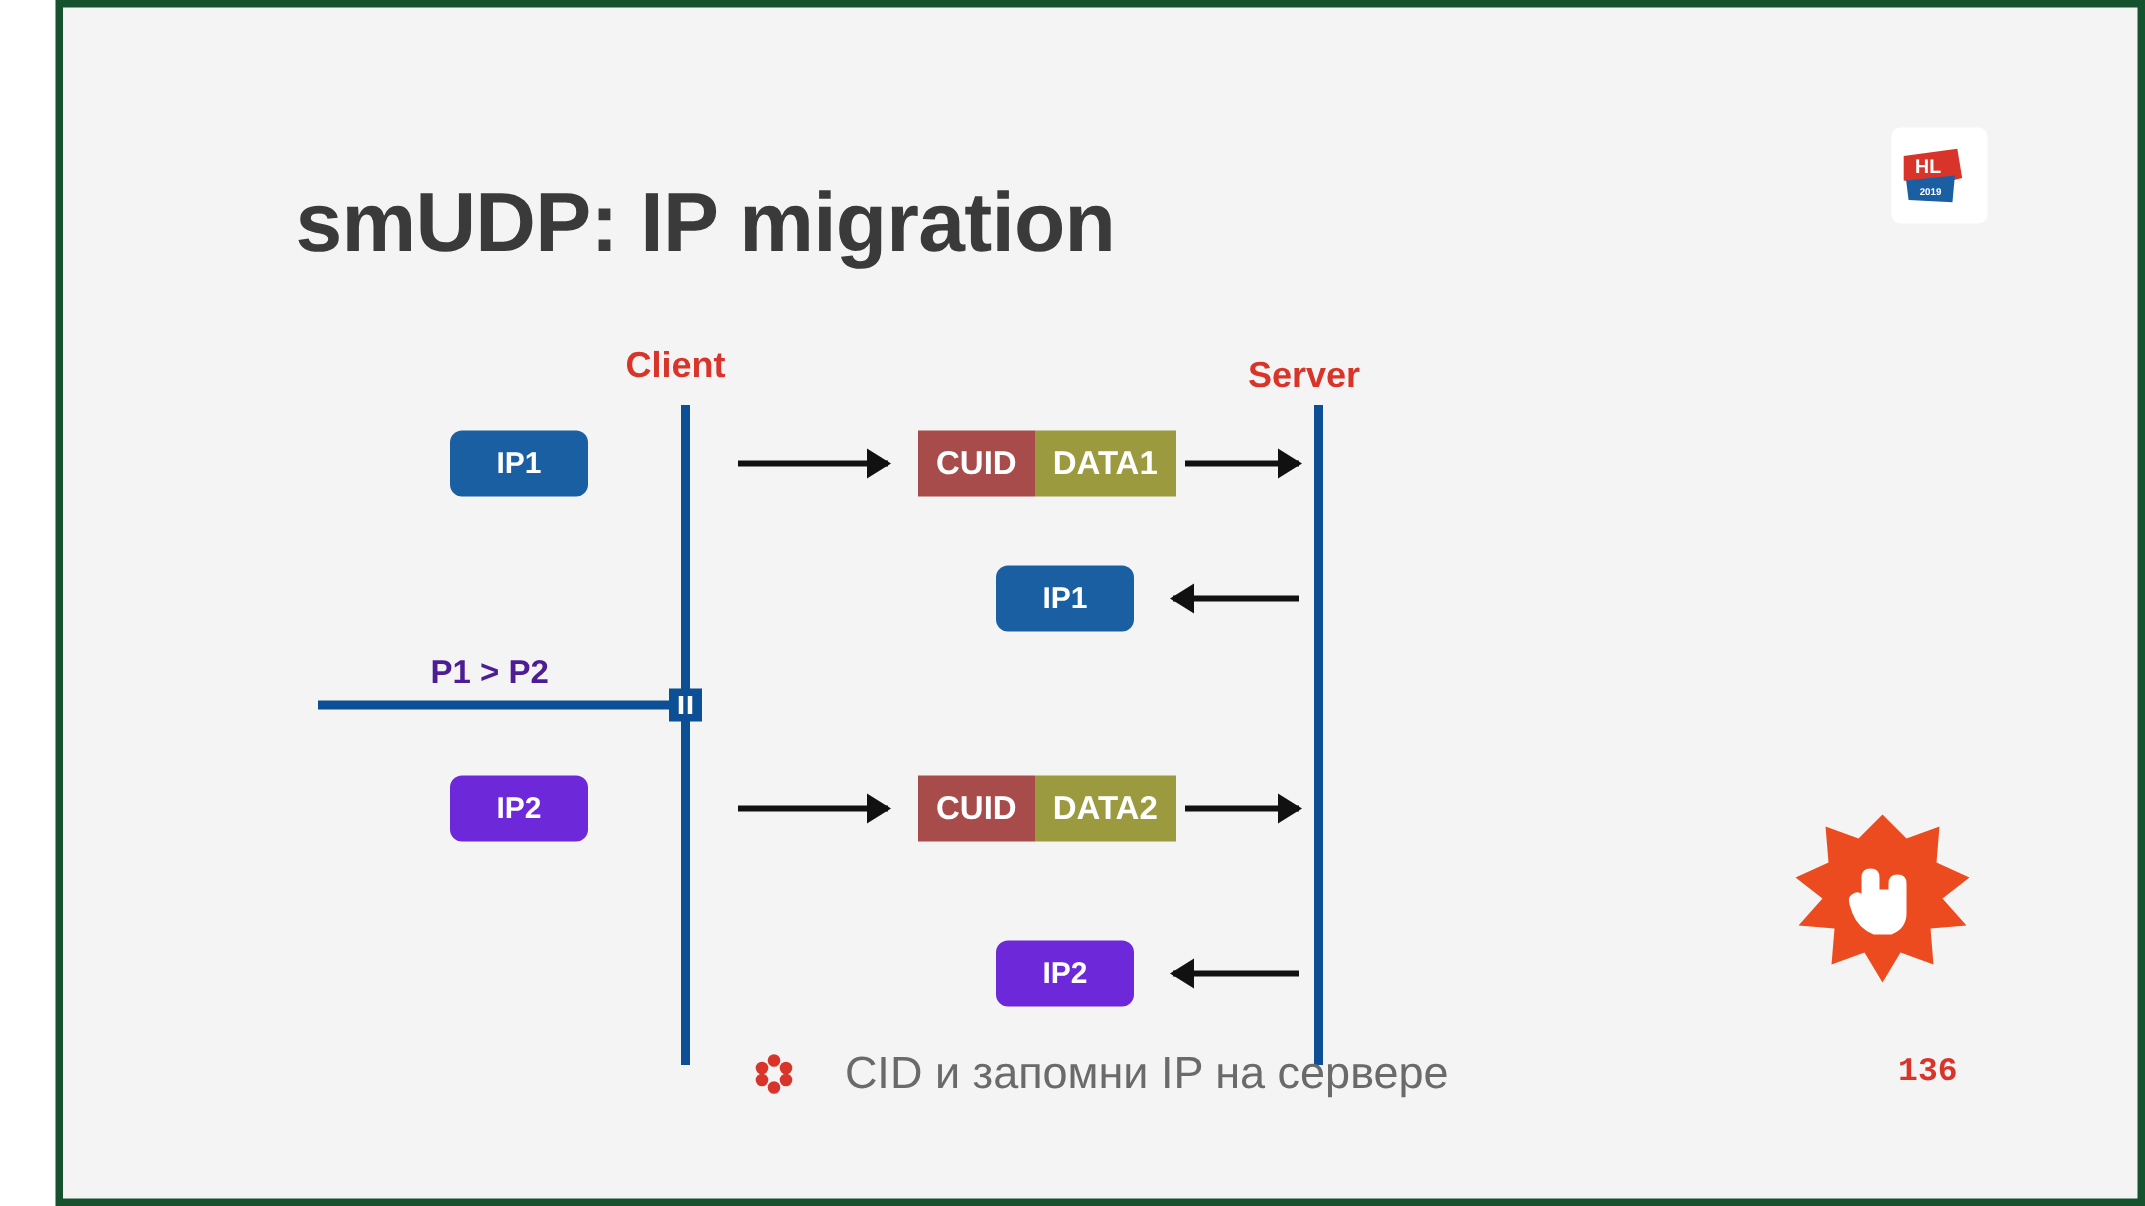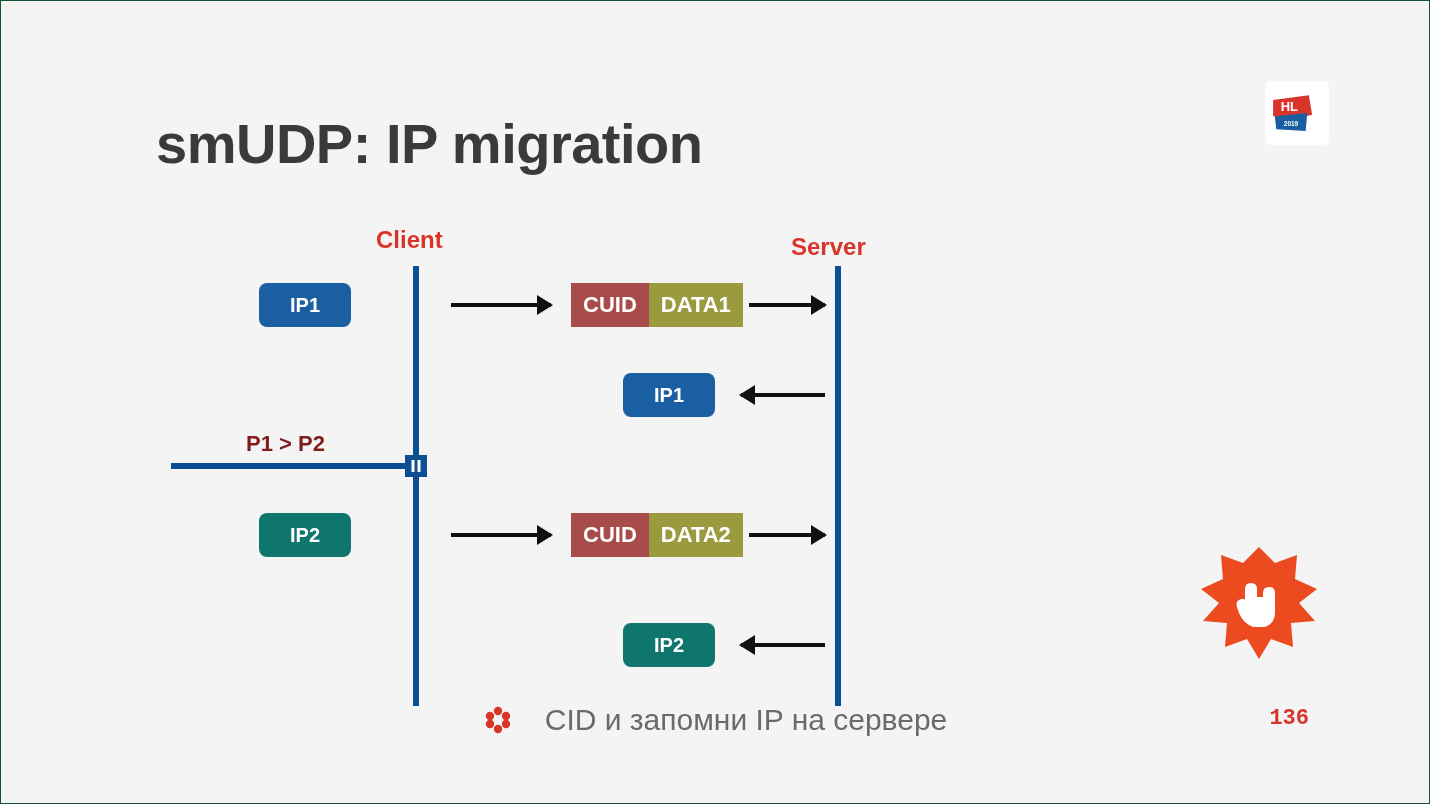--- a/index.html
+++ b/index.html
@@ -9,21 +9,22 @@
       background: #ffffff;
       display: flex;
       align-items: center;
       justify-content: center;
     }
     .slide {
       position: relative;
       width: 1430px;
       height: 804px;
       background: #f4f4f5;
-      border: 1px solid #14532d;
+      border: 5px solid #14532d;
+      margin-left: 37px;
     }
     .inner {
       position: absolute;
       left: 40px; right: 40px; top: 30px; bottom: 30px;
       background: #f4f4f5;
     }
     .title {
       position: absolute;
       left: 115px;
       top: 80px;
@@ -71,21 +72,21 @@
       border-radius: 8px;
       color: #fff;
       font-size: 20px;
       font-weight: 700;
       display: flex;
       align-items: center;
       justify-content: center;
       padding: 0 14px;
     }
     .pill-blue { background: #1b5fa3; }
-    .pill-red  { background: #0f766e; }
+    .pill-red  { background: #6d28d9; }
     .msg {
       position: absolute;
       height: 44px;
       display: flex;
     }
     .msg .seg {
       height: 100%;
       color: #fff;
       font-size: 22px;
       font-weight: 700;
@@ -134,21 +135,21 @@
       left: 50%;
       top: 50%;
       transform: translate(-50%, -50%);
     }
     .event-sq::before { width: 3px; height: 12px; margin-left: -3px; }
     .event-sq::after  { width: 3px; height: 12px; margin-left: 3px; }
     .event-label {
       position: absolute;
       font-size: 22px;
       font-weight: 700;
-      color: #7f1d1d;
+      color: #4c1d95;
     }
     
     .footer-row {
       position: absolute;
       left: 0; right: 0;
       bottom: 36px;
       display: flex;
       align-items: center;
       justify-content: center;
       gap: 32px;

